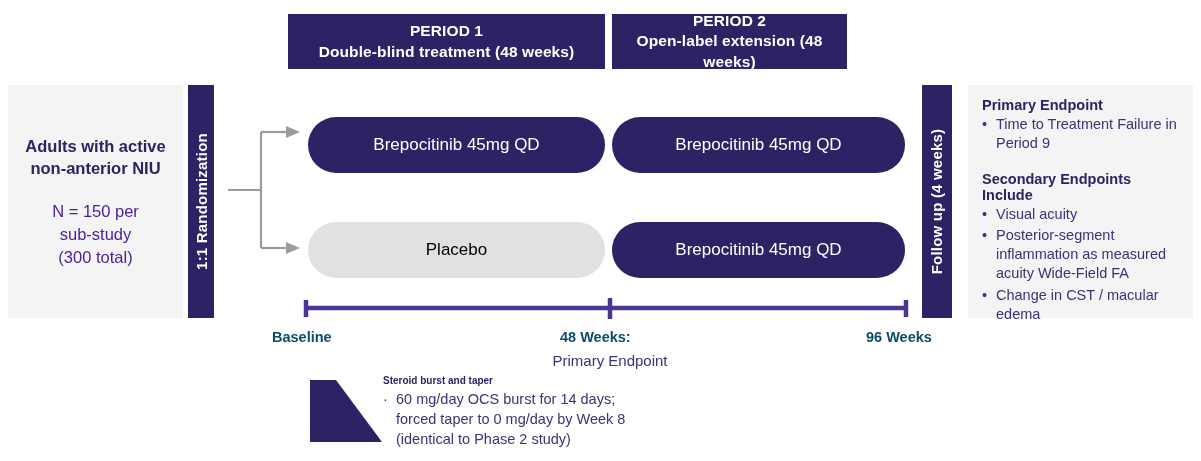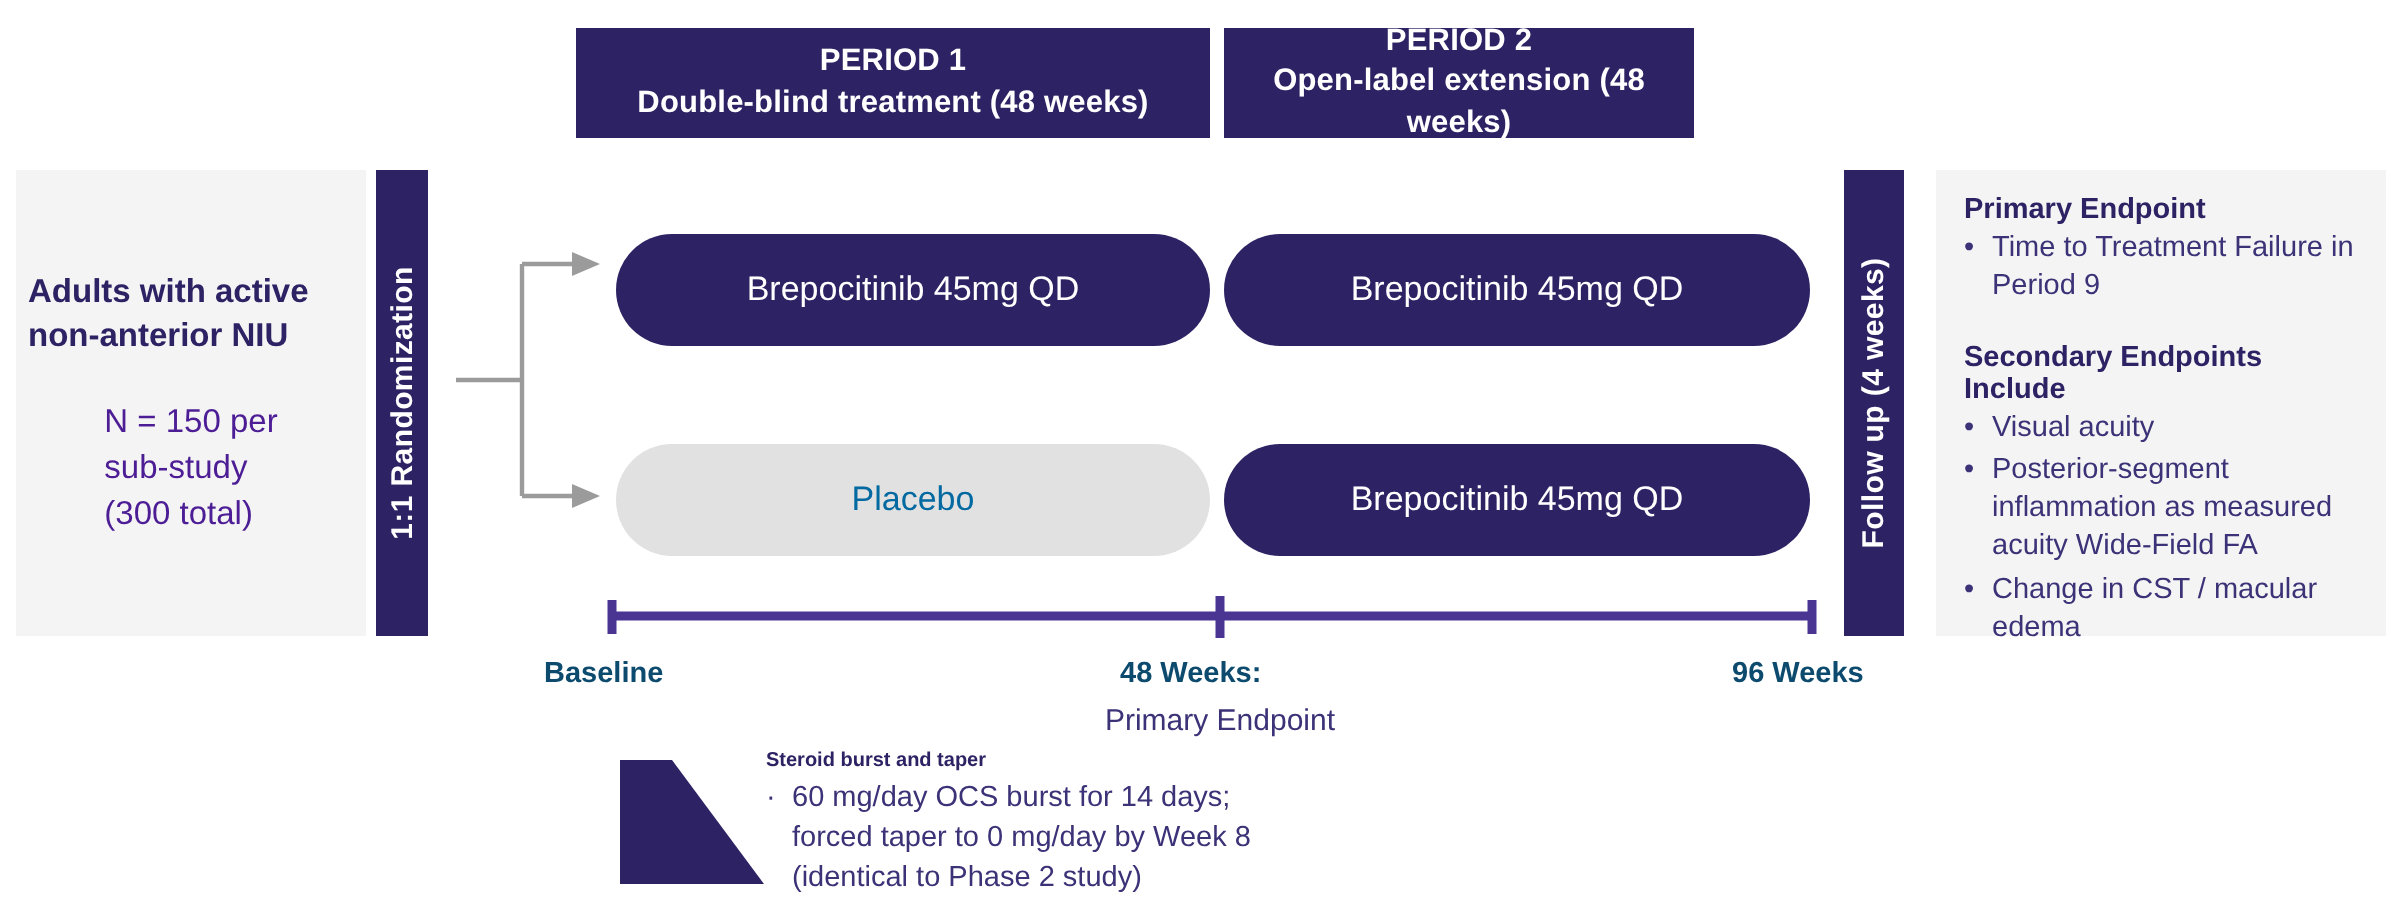--- a/index.html
+++ b/index.html
@@ -42,20 +42,21 @@
   
   #population-panel {
     position: absolute;
     left: 8px; top: 85px;
     width: 175px; height: 233px;
     background: #F4F4F4;
     display: flex;
     flex-direction: column;
     align-items: center;
     justify-content: center;
+    text-align: center;
     padding: 0 6px;
     box-sizing: border-box;
   }
   #population-panel .pop-title {
     font-size: 16.5px;
     font-weight: bold;
     line-height: 1.38;
     color: #2D2263;
   }
   #population-panel .pop-n {
@@ -99,21 +100,21 @@
     display: flex;
     align-items: center;
     justify-content: center;
     font-size: 17px;
     line-height: 1.2;
     text-align: center;
     box-sizing: border-box;
     padding: 0 10px;
   }
   .pill.navy  { background: #2D2263; color: #ffffff; }
-  .pill.grey  { background: #E1E1E1; color: #0369a1; }
+  .pill.grey  { background: #E1E1E1; color: #000000; }
 
   #pill-p1-active  { left: 308px; top: 117px; width: 297px; height: 56px; }
   #pill-p2-active  { left: 612px; top: 117px; width: 293px; height: 56px; }
   #pill-p1-placebo { left: 308px; top: 222px; width: 297px; height: 56px; }
   #pill-p2-placebo { left: 612px; top: 222px; width: 293px; height: 56px; }
 
   
   #timeline { position: absolute; left: 296px; top: 296px; width: 620px; height: 24px; }
 
   .tl-label {

